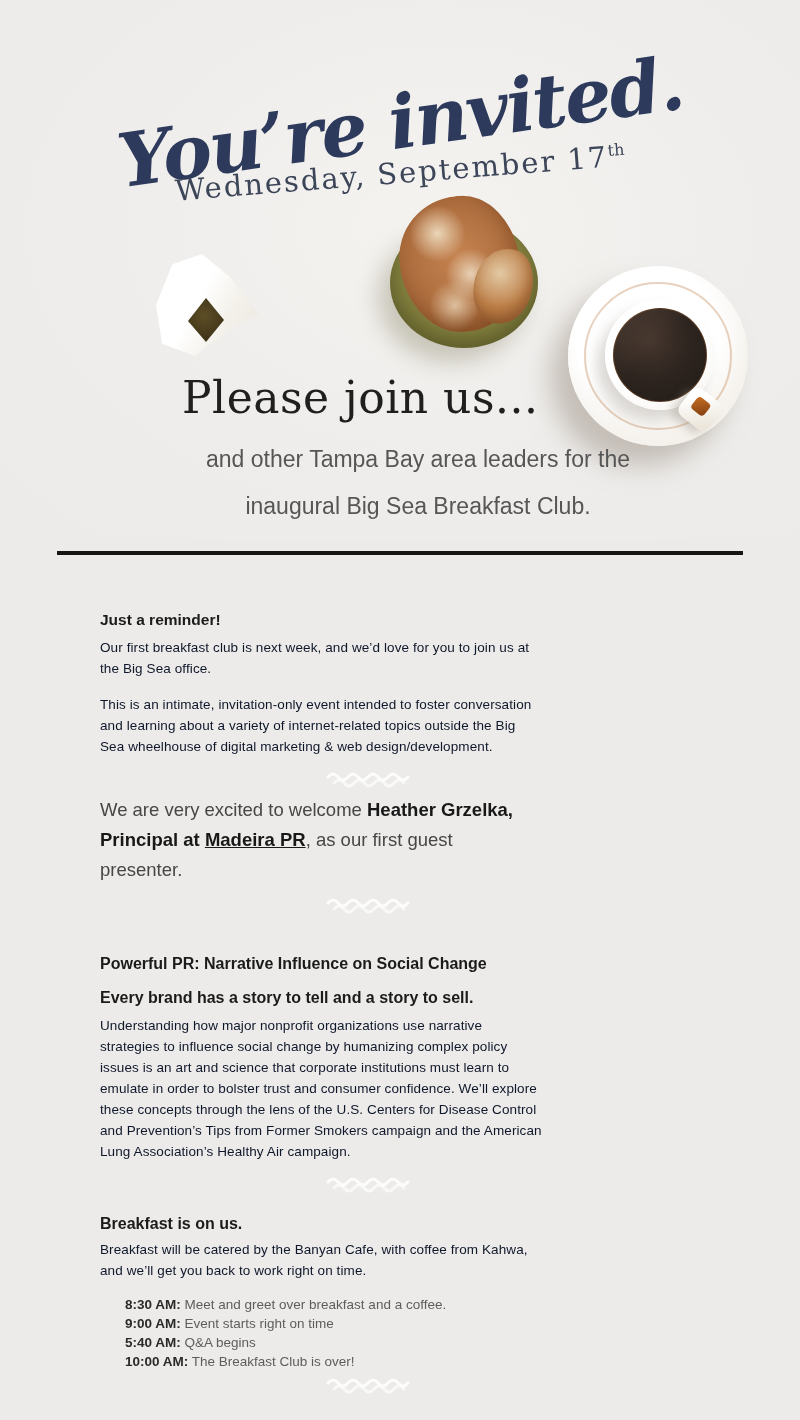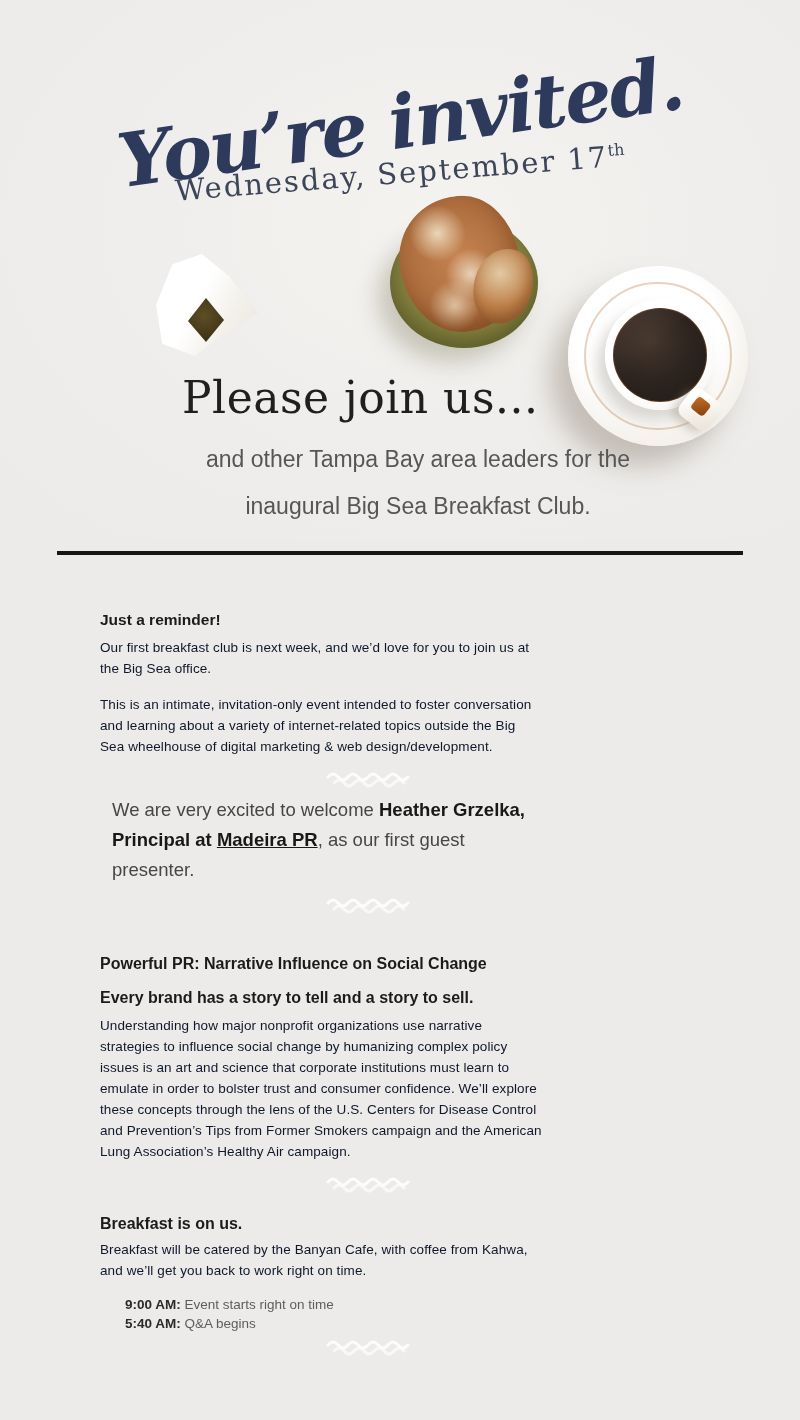--- a/index.html
+++ b/index.html
@@ -119,21 +119,21 @@
   }
   .mb8 { margin-bottom:8px; } .mt15 { margin-top:15px; }
 
   .orn { display:block; margin:10px auto 0 auto; width:88px; height:22px; opacity:0.85; }
   .orn.o1 { margin-top:12px; }
   .orn.o2 { margin-top:10px; }
   .orn.o3 { margin-top:12px; }
   .orn.o4 { margin-top:4px; }
 
   .welcome {
-    margin-top:4px; width:425px; font-size:18.5px; line-height:30px; color:#464646;margin-left:12px;
+    margin-top:4px; width:425px; font-size:18.5px; line-height:30px; color:#464646;
   }
   .welcome .b { font-weight:bold; color:#181818; }
   .welcome a { color:#181818; font-weight:bold; text-decoration:underline; }
 
   .talk-heading { margin-top:38px; font-size:16px; }
   .talk-tagline { margin-top:16px; font-size:16px; }
   .talk-body { margin-top:8px; width:445px; }
 
   .bk-heading { margin-top:19px; font-size:16px; }
   .bk-body { margin-top:6px; width:430px; }
@@ -198,22 +198,24 @@
 
     <svg class="orn o3" viewBox="0 0 88 22">
       <path d="M2 8 q5 -6 10 0 t10 0 t10 0 t10 0 t10 0 t10 0 t10 0 t10 0" stroke="#ffffff" fill="none" stroke-width="3" stroke-linecap="round"></path>
       <path d="M8 14 q5 -6 10 0 t10 0 t10 0 t10 0 t10 0 t10 0 t10 0" stroke="#ffffff" fill="none" stroke-width="3" stroke-linecap="round" opacity="0.8"></path>
     </svg>
 
     <div class="h bk-heading">Breakfast is on us.</div>
     <div class="p bk-body">Breakfast will be catered by the Banyan Cafe, with coffee from Kahwa, and we’ll get you back to work right on time.</div>
 
     <div class="sched">
+      <div><span class="time">8:30 AM:</span><span class="desc"> Meet and greet over breakfast and a coffee.</span></div>
       <div><span class="time">9:00 AM:</span><span class="desc"> Event starts right on time</span></div>
       <div><span class="time">5:40 AM:</span><span class="desc"> Q&amp;A begins</span></div>
+      <div><span class="time">10:00 AM:</span><span class="desc"> The Breakfast Club is over!</span></div>
     </div>
 
     <svg class="orn o4" viewBox="0 0 88 22">
       <path d="M2 8 q5 -6 10 0 t10 0 t10 0 t10 0 t10 0 t10 0 t10 0 t10 0" stroke="#ffffff" fill="none" stroke-width="3" stroke-linecap="round"></path>
       <path d="M8 14 q5 -6 10 0 t10 0 t10 0 t10 0 t10 0 t10 0 t10 0" stroke="#ffffff" fill="none" stroke-width="3" stroke-linecap="round" opacity="0.8"></path>
     </svg>
 
   </div>
 </div>
 

